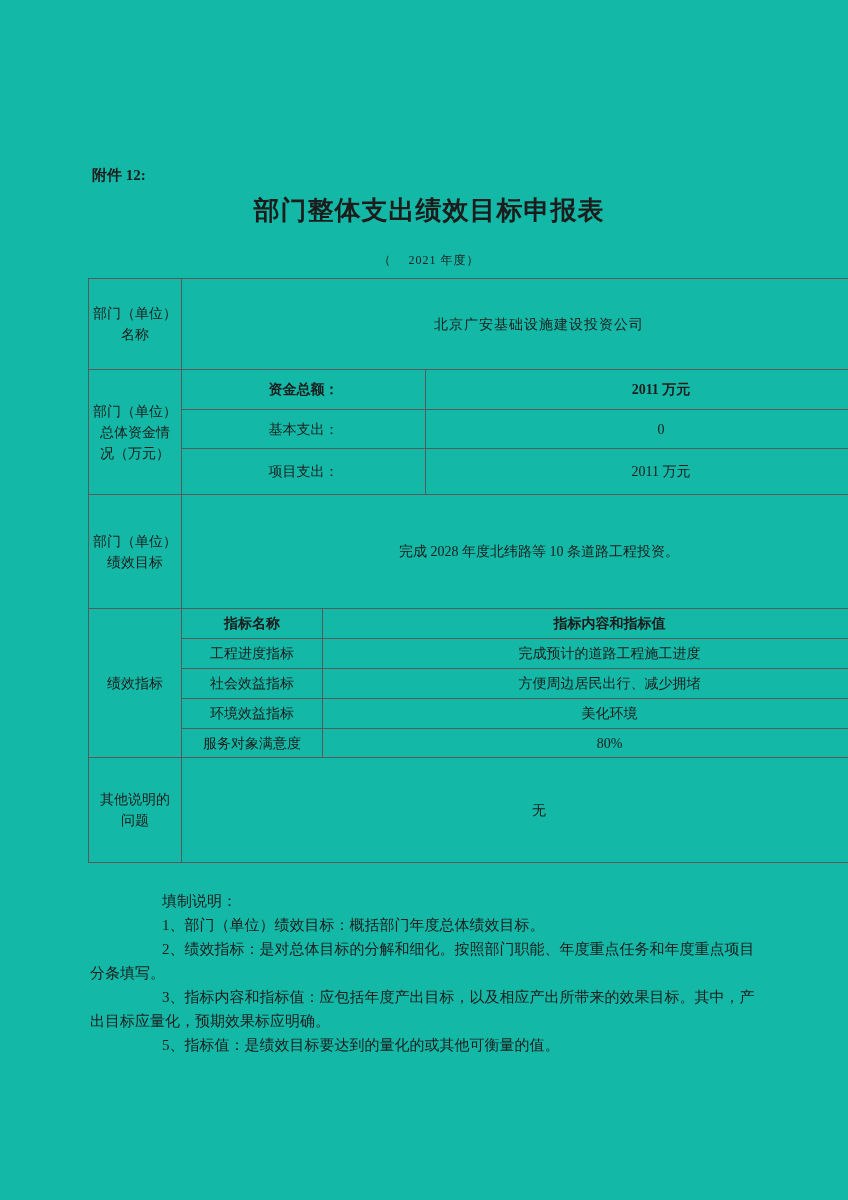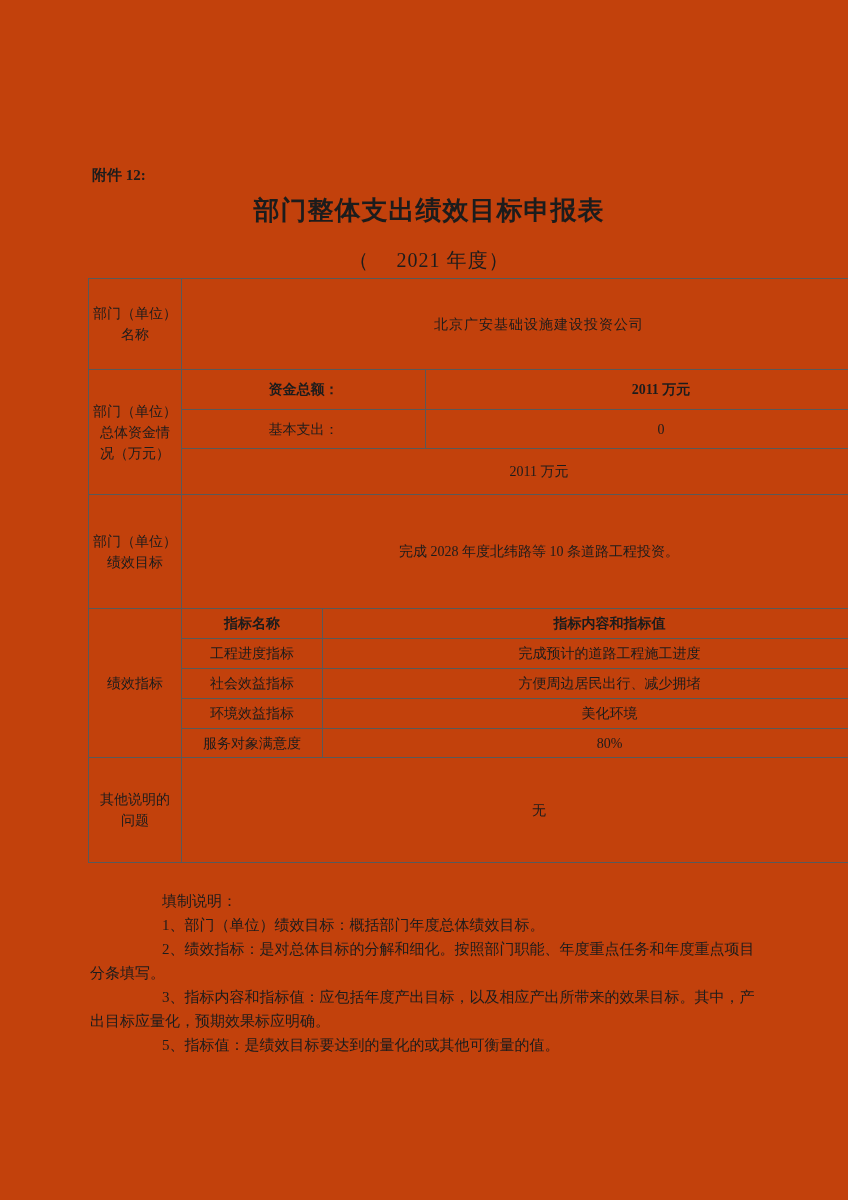--- a/index.html
+++ b/index.html
@@ -6,32 +6,32 @@
     --bd:#595959;
     --ink:#1c1c1c;
   }
   *{box-sizing:border-box;}
   html,body{margin:0;padding:0;}
   body{
     width:848px;height:1200px;overflow:hidden;background:#ffffff;
     font-family:"Liberation Serif","DejaVu Serif",serif;
     color:var(--ink);
   }
-  .page{width:848px;height:1200px;background:#c2410c;position:relative;}
+  .page{width:848px;height:1200px;background:#14b8a6;position:relative;}
   .content{padding-top:166px;margin-left:88px;width:682px;}
 
   .attachment{
     font-size:15px;font-weight:bold;line-height:18px;margin:0 0 0 4px;
   }
   .title{
     margin:12px 0 0 0;font-size:26px;font-weight:bold;line-height:30px;
     text-align:center;letter-spacing:1px;
   }
   .subtitle{
-    margin:22px 0 0 0;font-size:20px;line-height:24px;text-align:center;
+    margin:22px 0 0 0;font-size:12px;line-height:24px;text-align:center;
     letter-spacing:1px;
   }
 
   .tbl{
     margin-top:6px;width:809px;border:1px solid var(--bd);
     font-size:14px;line-height:21px;
   }
   .sec{display:flex;border-top:1px solid var(--bd);}
   .tbl .sec:first-child{border-top:none;}
   .h{
@@ -84,20 +84,21 @@
         <div class="body">
           <div class="subrow" style="height:39px">
             <div class="sl">资金总额：</div>
             <div class="sv">2011 万元</div>
           </div>
           <div class="subrow" style="height:39px">
             <div class="sl">基本支出：</div>
             <div class="sv">0</div>
           </div>
           <div class="subrow" style="height:46px">
+            <div class="sl">项目支出：</div>
             <div class="sv">2011 万元</div>
           </div>
         </div>
       </div>
 
       <div class="sec" style="height:114px">
         <div class="h">部门（单位）
 绩效目标</div>
         <div class="cell">完成 2028 年度北纬路等 10 条道路工程投资。</div>
       </div>

